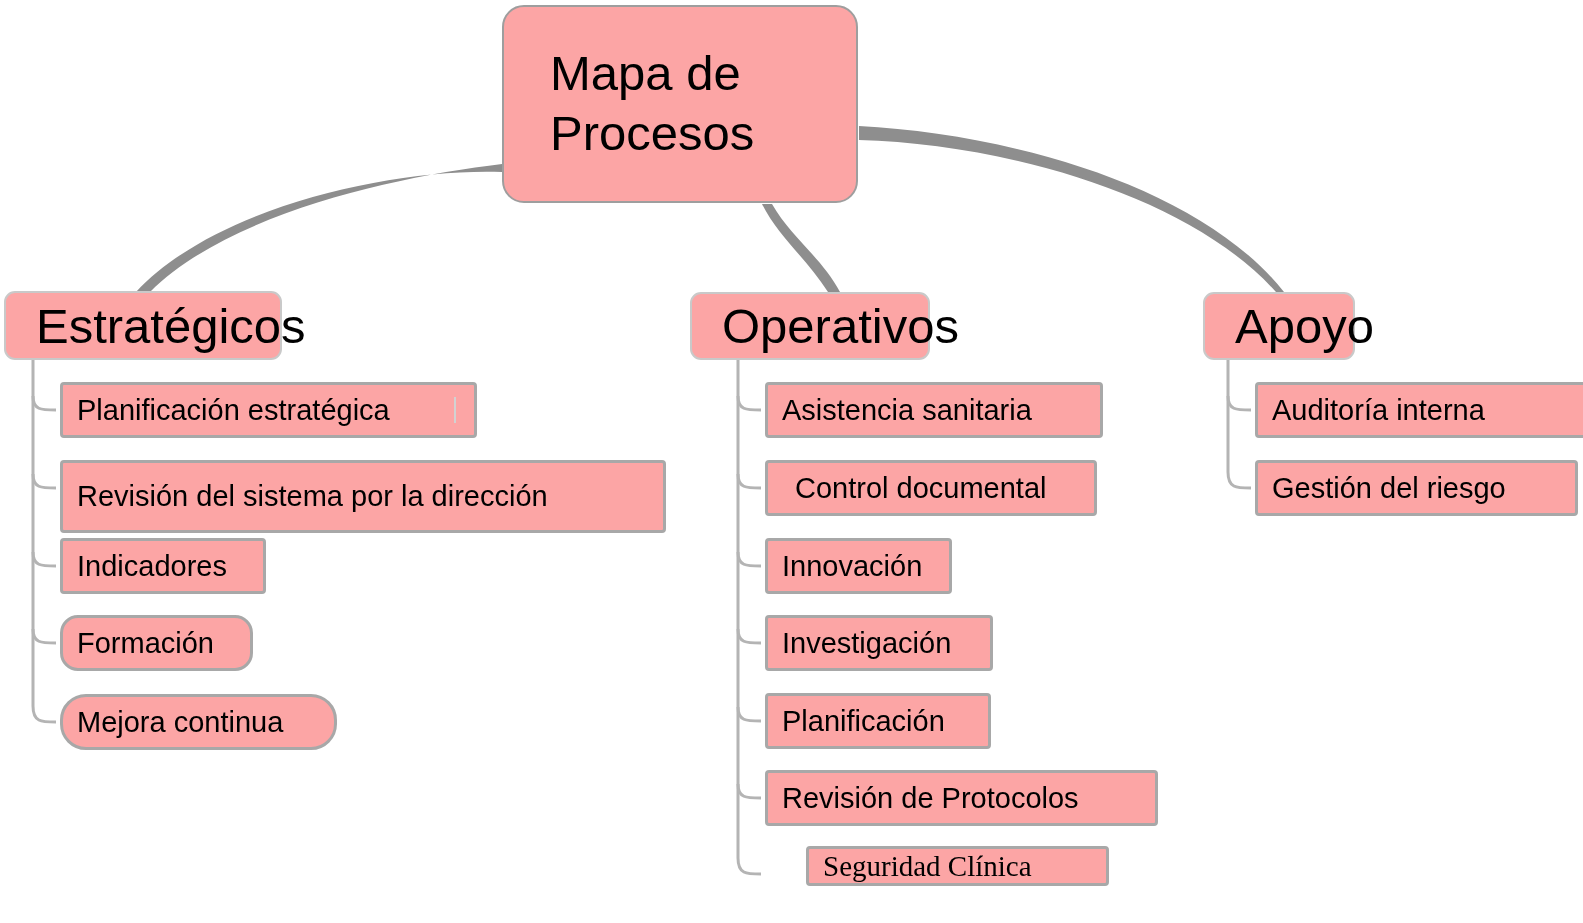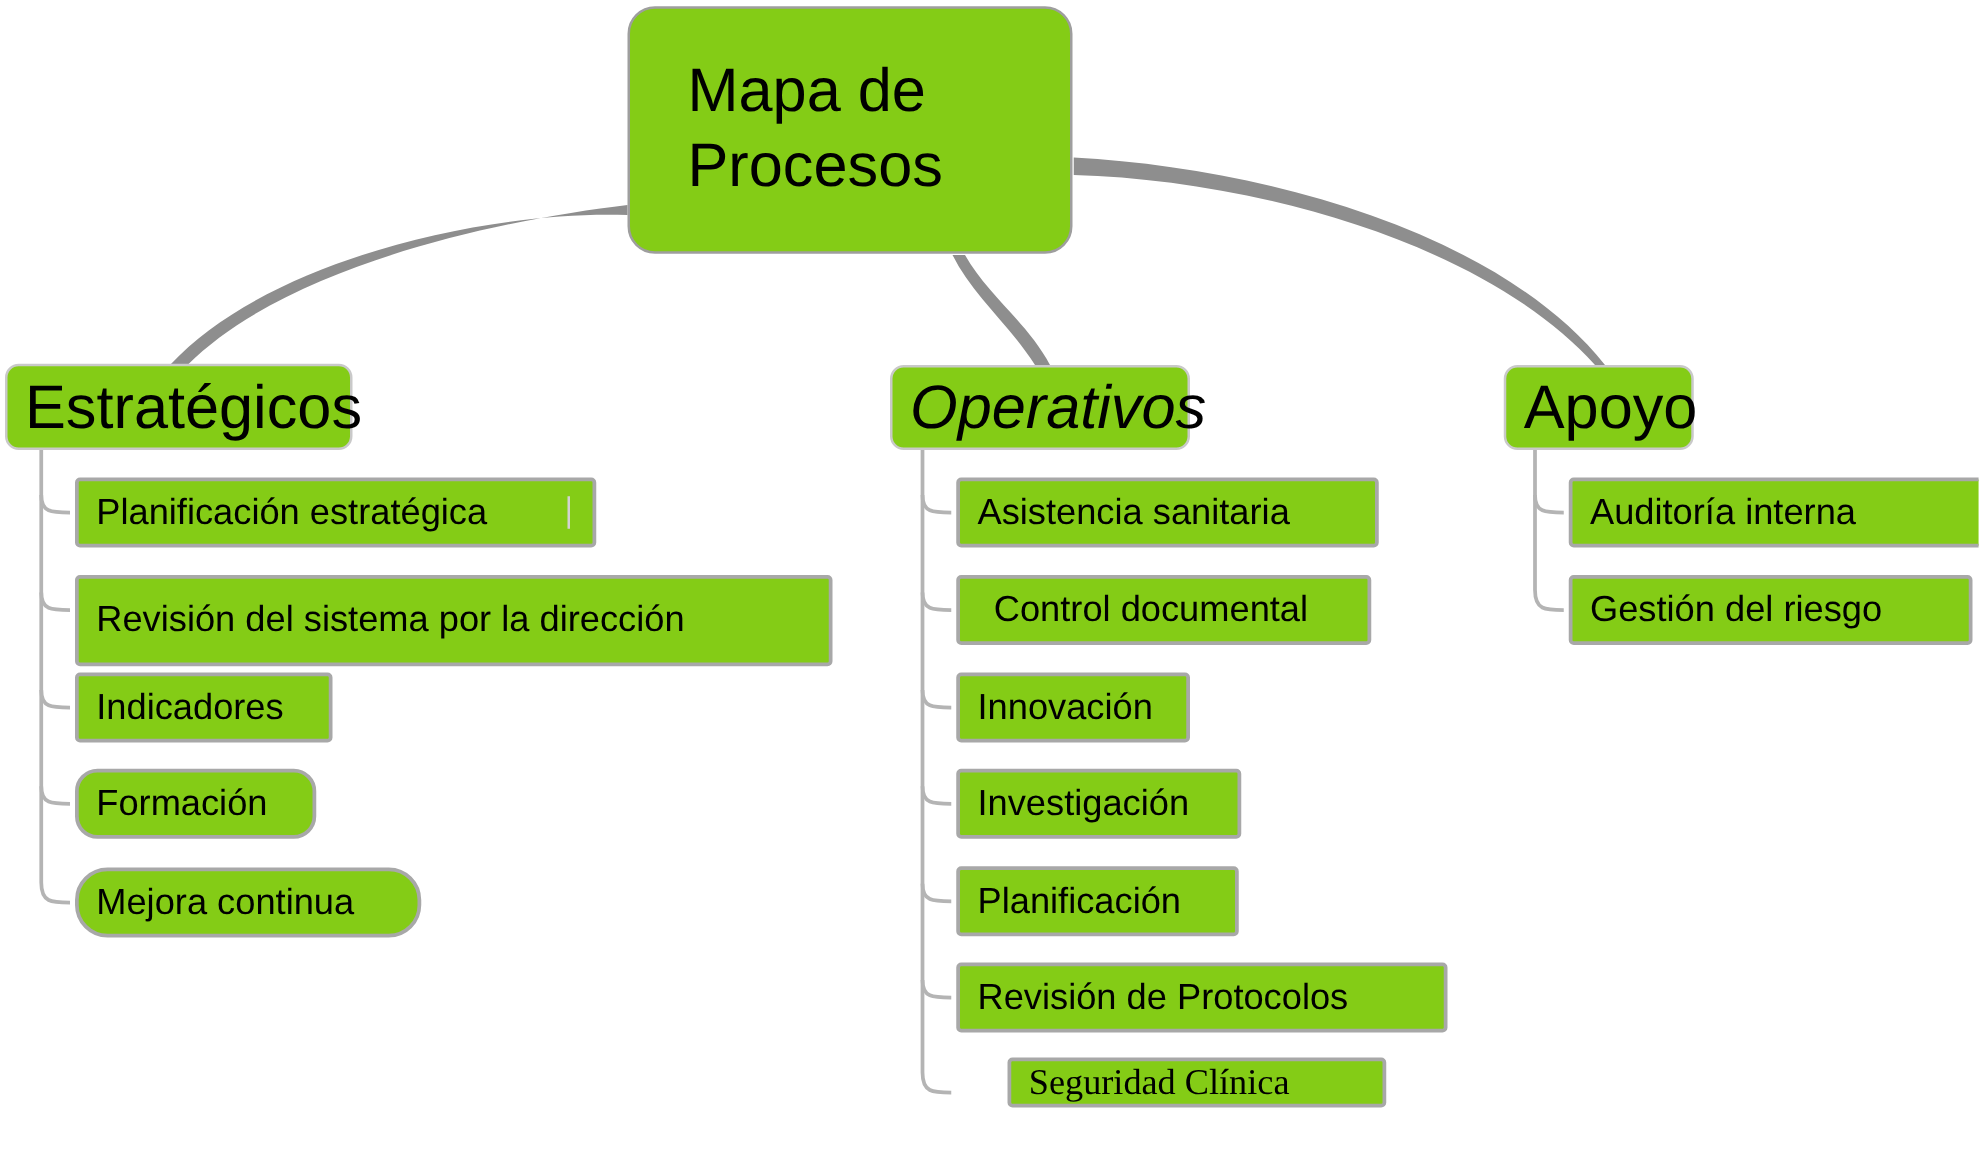--- a/index.html
+++ b/index.html
@@ -21,21 +21,21 @@
     position: absolute;
     left: 0;
     top: 0;
     width: 1583px;
     height: 923px;
     pointer-events: none;
   }
   .node {
     position: absolute;
     box-sizing: border-box;
-    background: #84cc16;
+    background: #fca5a5;
     display: flex;
     align-items: center;
     white-space: nowrap;
   }
   .root-node {
     border: 2px solid #9e9e9e;
     border-radius: 22px;
     flex-direction: column;
     align-items: flex-start;
     justify-content: center;
@@ -44,21 +44,21 @@
     color: #000;
     line-height: 1.18;
   }
   .root-node .line2 { margin-top: 2px; }
   .cat-node {
     border: 2px solid #c9c9c9;
     border-radius: 11px;
     font-size: 49px;
     color: #000;
     justify-content: flex-start;
-    padding-left: 14px;
+    padding-left: 30px;
   }
   .cat-node .cat-label {
     display: block;
     overflow: visible;
   }
   .leaf-node {
     border: 3px solid #a8a8a8;
     border-radius: 4px;
     font-size: 29px;
     color: #000;
@@ -114,21 +114,21 @@
 
   <div class="node root-node" style="left:502px; top:5px; width:356px; height:198px;">
     <span class="line1">Mapa de</span>
     <span class="line2">Procesos</span>
   </div>
 
   <div class="node cat-node" style="left:4px; top:291px; width:278px; height:69px;">
     <span class="cat-label">Estratégicos</span>
   </div>
 
-  <div class="node cat-node" style="left:712px; top:292px; width:240px; height:68px;font-style:italic;">
+  <div class="node cat-node" style="left:690px; top:292px; width:240px; height:68px;">
     <span class="cat-label">Operativos</span>
   </div>
 
   <div class="node cat-node" style="left:1203px; top:292px; width:152px; height:68px;">
     <span class="cat-label">Apoyo</span>
   </div>
 
   <div class="node leaf-node caret" style="left:60px; top:382px; width:417px; height:56px;">
     <span>Planificación estratégica</span>
   </div>

